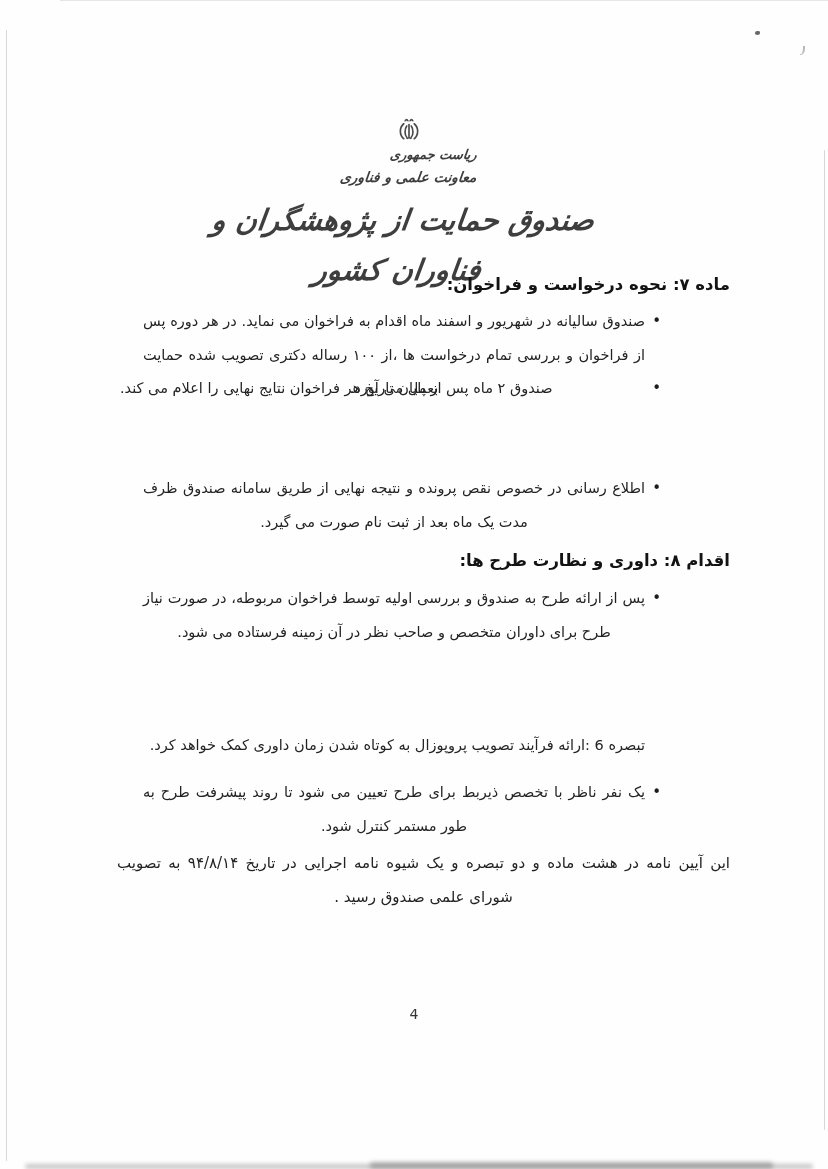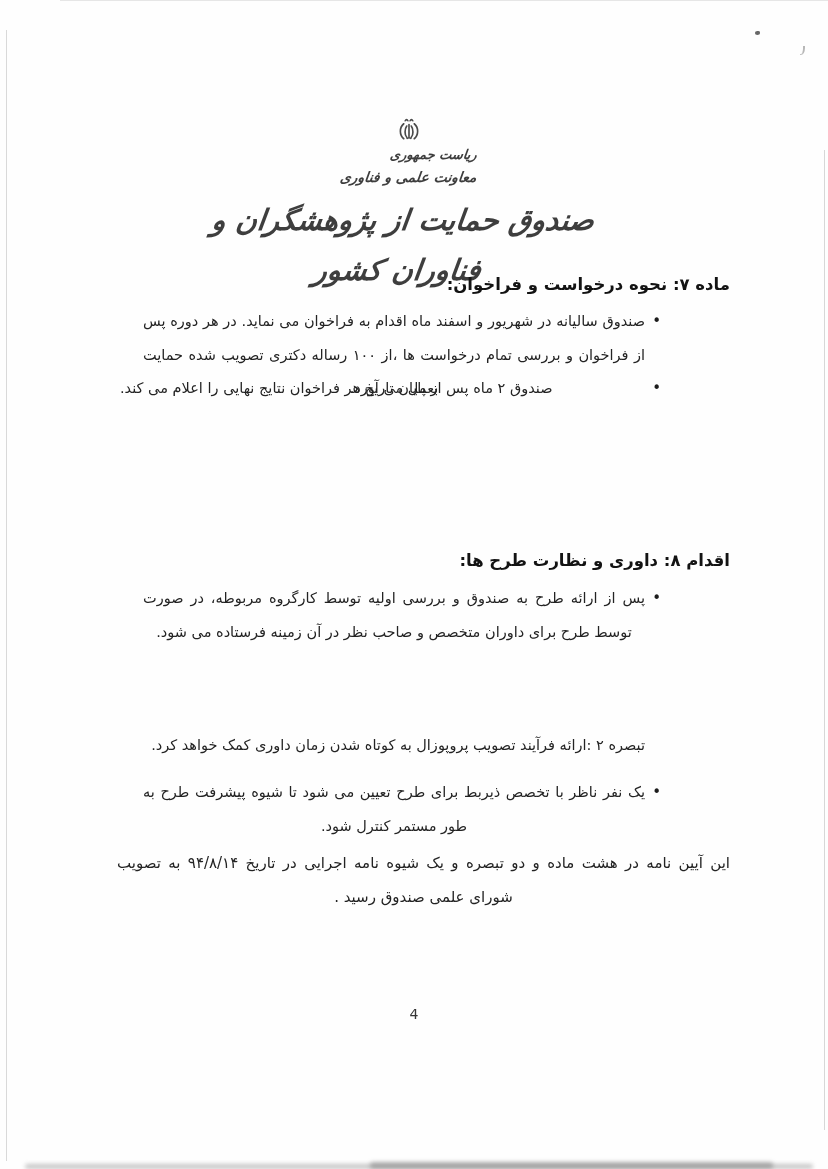--- a/index.html
+++ b/index.html
@@ -78,23 +78,24 @@
       <path d="M21.5 5 C22.5 3 24 3 25 5"></path>
     </svg>
   </div>
   <div class="lh-line1 callig">ریاست جمهوری</div>
   <div class="lh-line2 callig">معاونت علمی و فناوری</div>
   <div class="lh-title callig">صندوق حمایت از پژوهشگران و فناوران کشور</div>
 
   <div class="heading h1">ماده ۷: نحوه درخواست و فراخوان:</div>
   <div class="li just b1">صندوق سالیانه در شهریور و اسفند ماه اقدام به فراخوان می نماید. در هر دوره پس از فراخوان و بررسی تمام درخواست ها ،از ۱۰۰ رساله دکتری تصویب شده حمایت بعمل می آورد.</div>
   <div class="li ralign b2">صندوق ۲ ماه پس از پایان تاریخ هر فراخوان نتایج نهایی را اعلام می کند.</div>
+  <div class="li just b4">اطلاع رسانی در خصوص نقص پرونده و نتیجه نهایی از طریق سامانه صندوق ظرف مدت یک ماه بعد از ثبت نام صورت می گیرد.</div>
 
   <div class="heading h2">اقدام ۸: داوری و نظارت طرح ها:</div>
-  <div class="li just b5">پس از ارائه طرح به صندوق و بررسی اولیه توسط کارگروه مربوطه، در صورت توسط طرح برای داوران متخصص و صاحب نظر در آن زمینه فرستاده می شود.</div>
-  <div class="note">تبصره ۲ :ارائه فرآیند تصویب پروپوزال به کوتاه شدن زمان داوری کمک خواهد کرد.</div>
-  <div class="li just b7">یک نفر ناظر با تخصص ذیربط برای طرح تعیین می شود تا شیوه پیشرفت طرح به طور مستمر کنترل شود.</div>
+  <div class="li just b5">پس از ارائه طرح به صندوق و بررسی اولیه توسط فراخوان مربوطه، در صورت نیاز طرح برای داوران متخصص و صاحب نظر در آن زمینه فرستاده می شود.</div>
+  <div class="note">تبصره 6 :ارائه فرآیند تصویب پروپوزال به کوتاه شدن زمان داوری کمک خواهد کرد.</div>
+  <div class="li just b7">یک نفر ناظر با تخصص ذیربط برای طرح تعیین می شود تا روند پیشرفت طرح به طور مستمر کنترل شود.</div>
 
   <div class="closing">این آیین نامه در هشت ماده و دو تبصره و یک شیوه نامه اجرایی در تاریخ ۹۴/۸/۱۴ به تصویب شورای علمی صندوق رسید .</div>
 
   <div class="pagenum">4</div>
 
 </div>
 
 </body></html>

